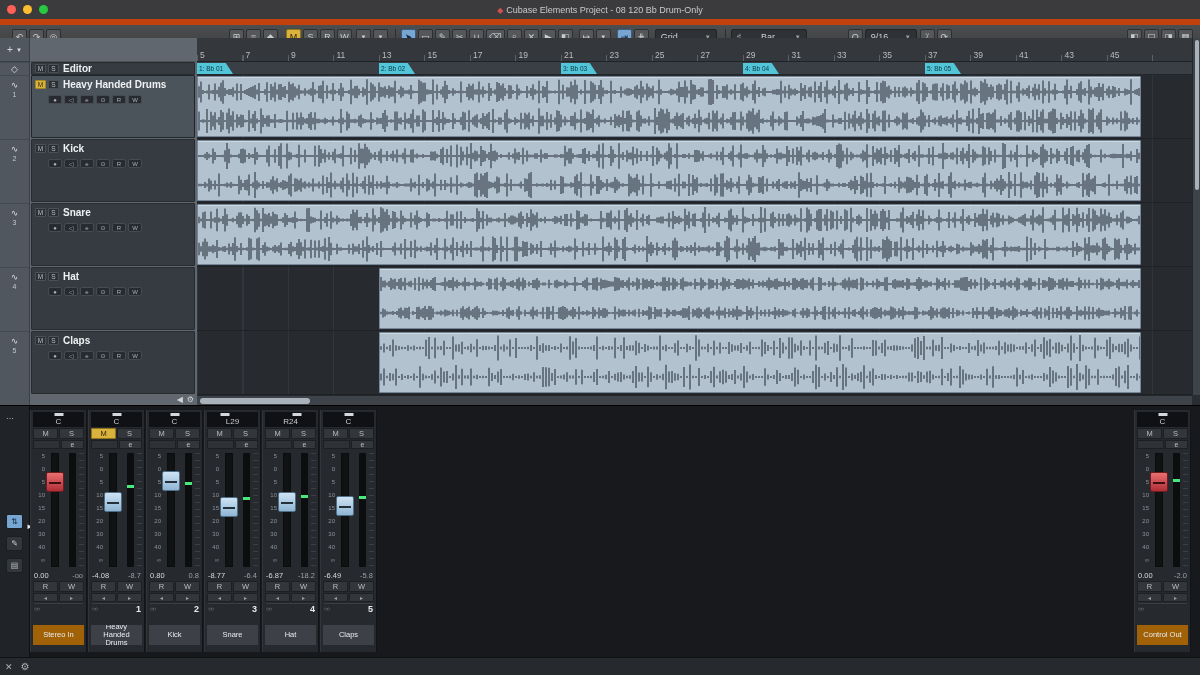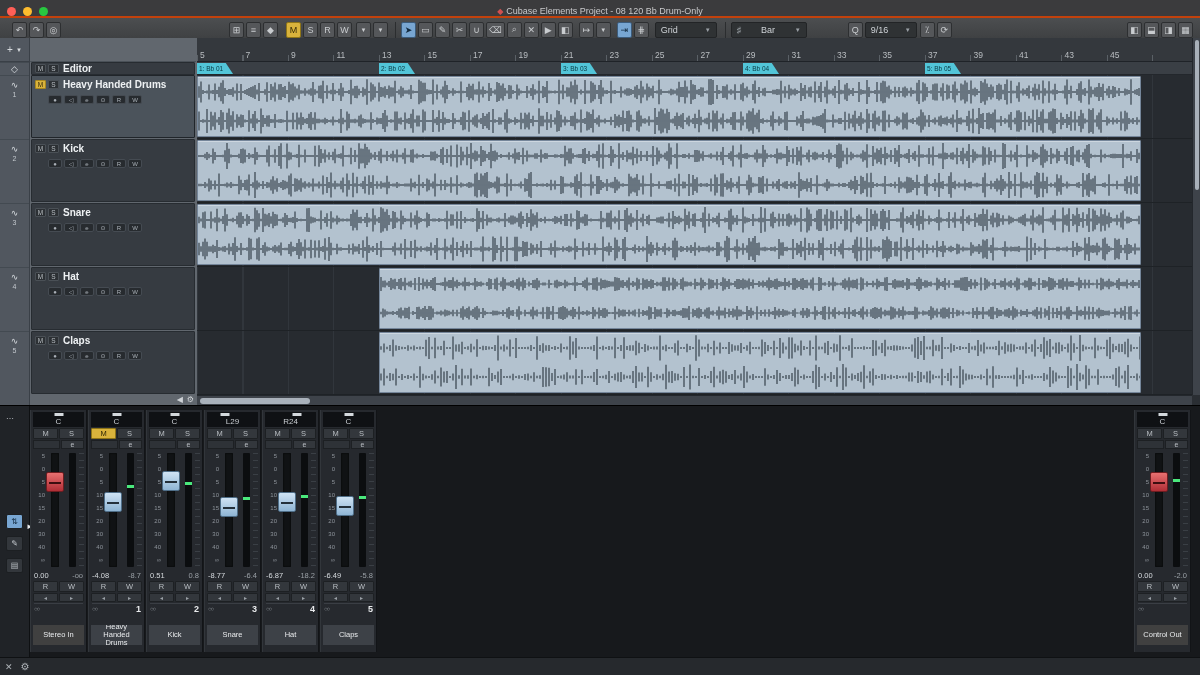--- a/index.html
+++ b/index.html
@@ -1,20 +1,20 @@
 <!DOCTYPE html>
 <html><head>
 <meta charset="utf-8">
 <style>
 *{box-sizing:border-box;margin:0;padding:0}
 html,body{width:1200px;height:675px;overflow:hidden}
 body{font-family:"Liberation Sans",sans-serif;background:#1b1d20;color:#ccc;position:relative;font-size:10px}
 
 
-#titlebar{height:18px;background:#3b3b3d;border-bottom:2px solid #c2410c;display:flex;align-items:flex-end;position:relative}
+#titlebar{height:25px;background:#3b3b3d;border-bottom:6px solid #c2410c;display:flex;align-items:center;position:relative}
 .traffic{width:9px;height:9px;border-radius:50%;margin-left:7px}
 #title-text{position:absolute;left:0;right:0;text-align:center;font-size:9px;color:#c9c9cb;pointer-events:none}
 #app-ic{color:#d05050;font-size:8px;margin-right:3px}
 
 
 #toolbar{height:24px;background:linear-gradient(#4c4e50,#3d3f41);border-bottom:1px solid #232527;display:flex;align-items:center;position:relative}
 .tb-g{display:flex;align-items:center}
 .tbtn{height:16px;min-width:15px;padding:0 2px;display:flex;align-items:center;justify-content:center;background:#55575a;border:1px solid #2d2f31;border-radius:2px;color:#c9cccf;font-size:9px;margin-right:2px}
 .tbtn.yel{background:#d9b33c;color:#332a08;border-color:#8f7517}
 .tbtn.sel{background:#78a6d2;color:#11293e;border-color:#3c5c7c}
@@ -87,21 +87,21 @@
 .meter{position:absolute;left:36px;top:2px;bottom:2px;width:7px;background:#0b0d0f;border-radius:1px}
 .mpeak{position:absolute;left:0;width:100%;height:3px;background:#4ae87c}
 .mticks{position:absolute;left:46px;top:2px;bottom:2px;width:5px;background-image:repeating-linear-gradient(to bottom,#3a3f45 0 1px,transparent 1px 7px)}
 .vals{display:flex;justify-content:space-between;margin:1px 3px 0;height:10px;align-items:center}
 .vol{color:#d6dade;font-size:7.5px}
 .peak{color:#9aa0a6;font-size:7.5px}
 .numrow{display:flex;justify-content:space-between;align-items:center;margin:1px 3px 0;height:10px;border-top:1px solid #3a3e44}
 .stereo-ic{color:#9aa0a6;font-size:6px;letter-spacing:-1px}
 .chnum{color:#e9ebed;font-size:9px;font-weight:bold}
 .chname{margin:12px 2px 0;height:20px;background:#3d4147;color:#e8eaec;font-size:7.5px;display:flex;align-items:center;justify-content:center;text-align:center;line-height:1.1;overflow:hidden;padding:0 1px}
-.chname.io{background:#404040}
+.chname.io{background:#a16207}
 
 
 #tabbar{position:absolute;bottom:0;left:0;width:1200px;height:18px;background:#26292d;border-top:1px solid #0f1113;display:flex;align-items:center}
 #tab-close{margin-left:5px;color:#aeb3b8;font-size:9px}
 #tabs-holder{display:flex;margin-left:6px;height:18px;align-items:flex-end}
 .tab{height:15px;padding:0 12px;margin-right:2px;display:flex;align-items:center;font-size:9px;color:#b9bdc2;background:#34373b;border-radius:3px 3px 0 0}
 .tab.active{background:#dcdee0;color:#26292d;font-weight:bold}
 #tab-gear{margin-left:8px;color:#aeb3b8;font-size:10px}
 </style>
 </head>
@@ -515,21 +515,21 @@
           <span style="top: 104px;">∞</span>
         </div>
         <div class="fslot"></div>
         <div class="fcap" style="top: 19.86px;"></div>
         <div class="meter">
           <div class="mpeak" style="top: 29.4px;"></div>
         </div>
         <div class="mticks"></div>
       </div>
       <div class="vals">
-        <div class="vol">0.51</div>
+        <div class="vol">0.80</div>
         <div class="peak">0.8</div>
       </div>
       <div class="msrow">
         <div class="msbtn">R</div>
         <div class="msbtn">W</div>
       </div>
       <div class="msrow arrows">
         <div class="msbtn sm">◂</div>
         <div class="msbtn sm">▸</div>
       </div>

